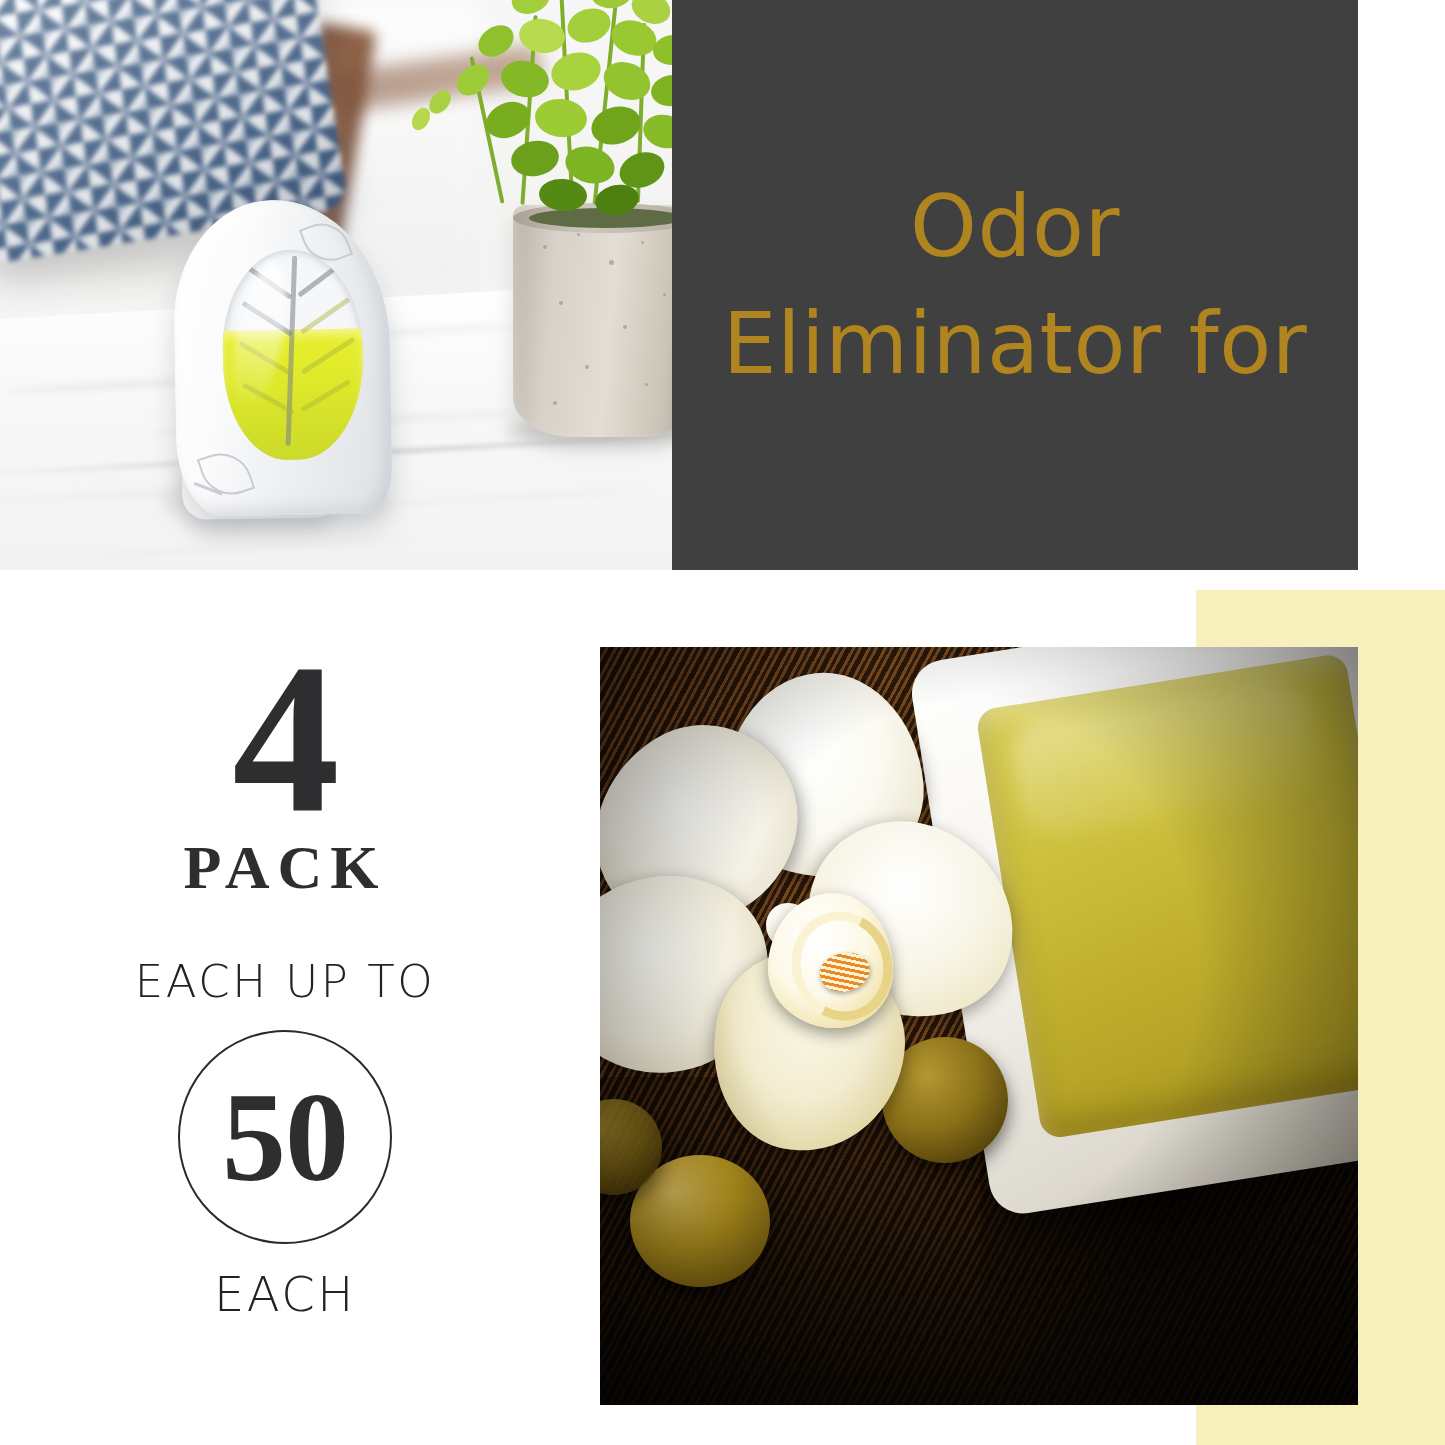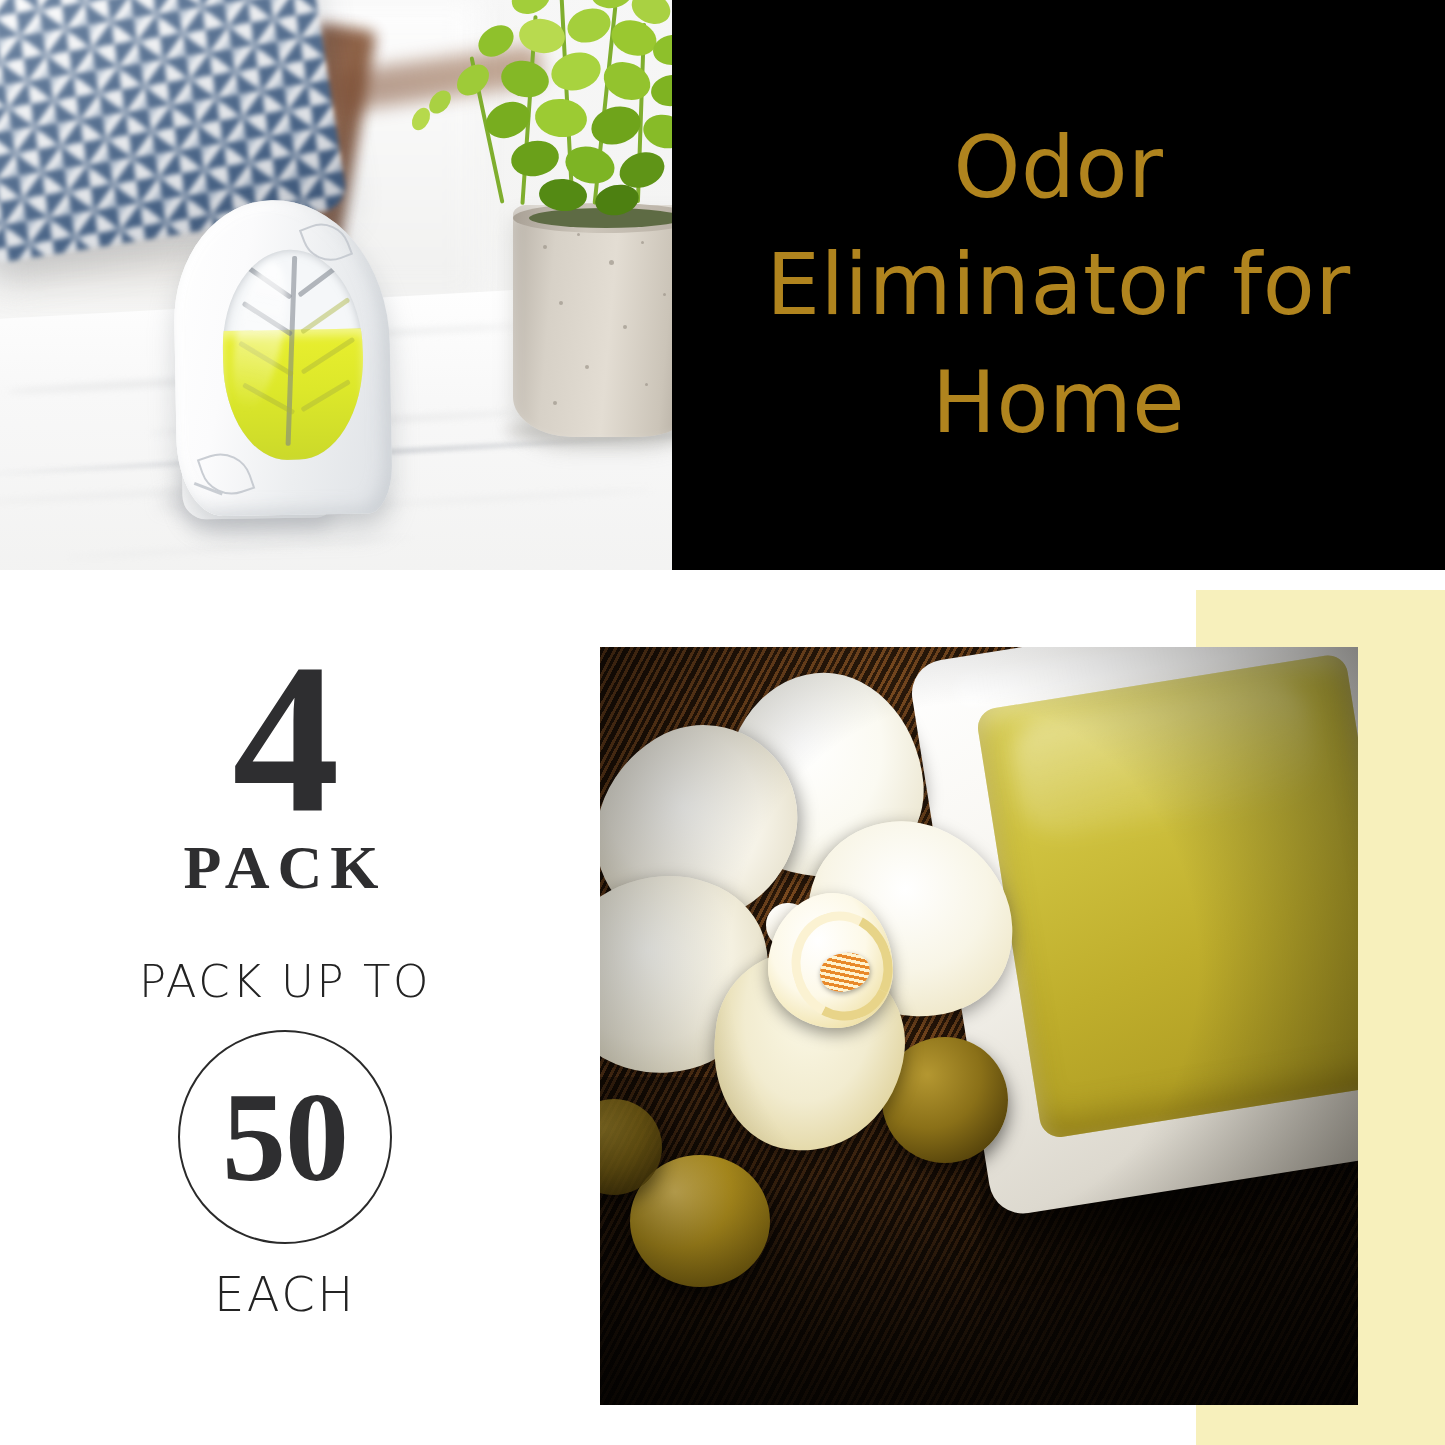--- a/index.html
+++ b/index.html
@@ -95,22 +95,22 @@
     background:linear-gradient(180deg,rgba(255,255,255,.85),rgba(255,255,255,0));
     border-radius:50%;transform:rotate(12deg);filter:blur(3px);}
   .vein-line{position:absolute;background:rgba(120,128,136,.55);border-radius:2px;}
   .vein-line.on-liq{background:rgba(170,180,60,.45);}
   .prod-shadow{position:absolute;left:160px;top:490px;width:230px;height:24px;border-radius:50%;
     background:rgba(168,170,175,.40);filter:blur(9px);}
   .emb-leaf{position:absolute;border:2px solid rgba(195,200,206,.9);border-radius:0 70% 0 70%;}
   .emb-stem{position:absolute;background:rgba(195,200,206,.9);}
 
   
-  .panel{position:absolute;left:672px;top:0;width:773px;height:570px;
-    background:#000000;display:flex;align-items:center;justify-content:center;}
+  .panel{position:absolute;left:672px;top:0;width:686px;height:570px;
+    background:#404040;display:flex;align-items:center;justify-content:center;}
   .headline{width:700px;text-align:center;color:#b0841e;
     font-family:"DejaVu Sans",sans-serif;font-weight:400;
     font-size:85px;line-height:1.38;letter-spacing:.5px;}
 
   
   .yellow-block{position:absolute;left:1196px;top:590px;width:249px;height:855px;
     background:#f7f0bc;}
 
   
   .left-col{position:absolute;left:60px;top:640px;width:450px;text-align:center;color:#2b2b2b;}
@@ -292,30 +292,29 @@
       <div class="emb-leaf" style="left:26px;top:250px;width:42px;height:42px;transform:rotate(-18deg);"></div>
       <div class="emb-stem" style="left:16px;top:286px;width:30px;height:3px;transform:rotate(22deg);"></div>
       <div class="emb-leaf" style="left:132px;top:22px;width:38px;height:38px;transform:rotate(160deg);"></div>
     </div>
   </div>
 
   <div class="panel">
     <div class="headline">
       <div>Odor</div>
       <div>Eliminator for</div>
-      <div>Home</div>
     </div>
   </div>
 
   <div class="yellow-block"></div>
 
   <div class="left-col">
     <div class="big4">4</div>
     <div class="pack">PACK</div>
-    <div class="eachupto">PACK UP TO</div>
+    <div class="eachupto">EACH UP TO</div>
     <div class="circle-wrap">
       <div class="circle30">
         <span class="n30">50</span>
       </div>
     </div>
     <div class="days">EACH</div>
   </div>
 
   <div class="photo-orchid">
     <div class="wood"></div>

